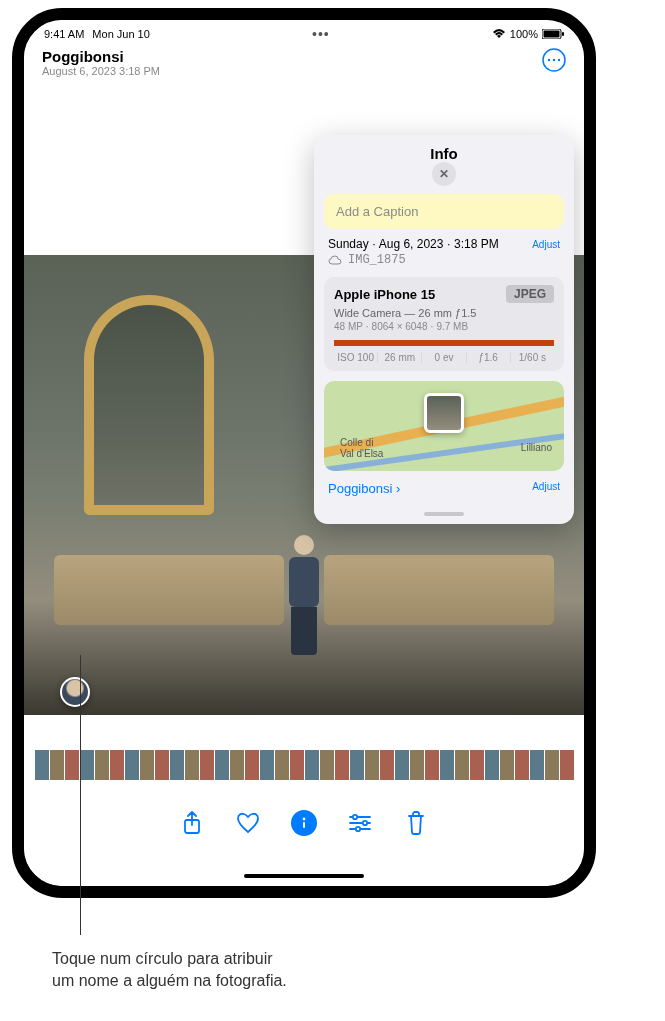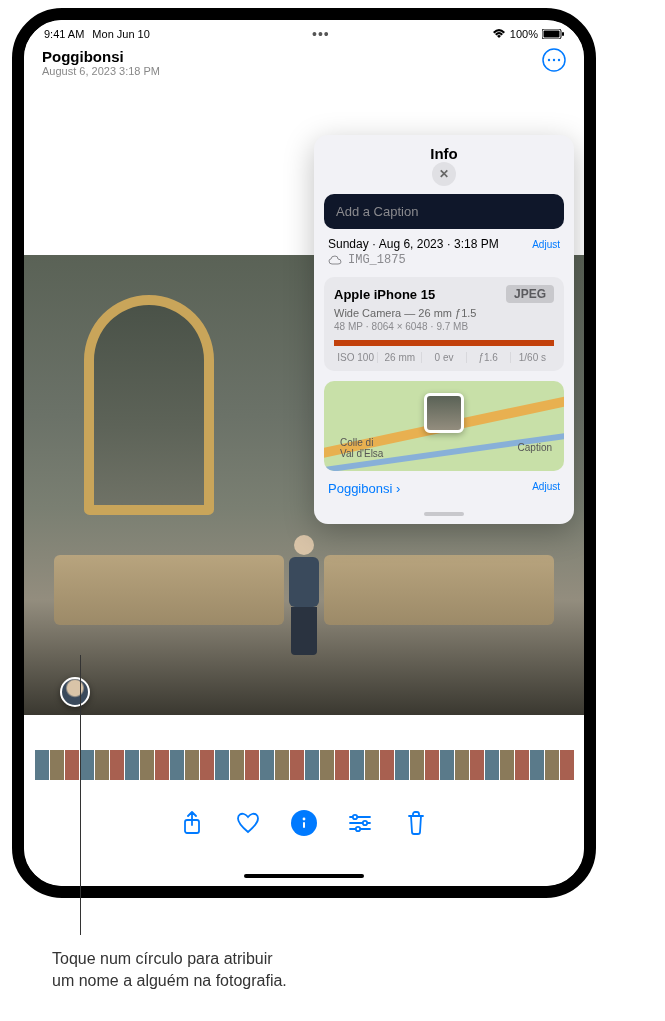--- a/index.html
+++ b/index.html
@@ -128,21 +128,21 @@
   .close-btn {
     width: 24px; height: 24px;
     border-radius: 50%;
     background: #e0e0e4;
     display: flex; align-items: center; justify-content: center;
     color: #666; font-size: 12px; font-weight: 700;
   }
   .caption-box {
     margin: 0 10px 8px;
     padding: 10px 12px;
-    background: #0f172a;
+    background: #fef9c3;
     border-radius: 10px;
     color: #8a8a8e;
     font-size: 13px;
   }
   .date-row {
     display: flex;
     justify-content: space-between;
     align-items: center;
     padding: 0 14px;
     font-size: 12px;
@@ -405,21 +405,21 @@
             <div class="exif-cell">ƒ1.6</div>
             <div class="exif-cell">1/60 s</div>
           </div>
         </div>
         <div class="map-box">
           <div class="map-road"></div>
           <div class="map-river"></div>
           <div class="map-thumb"></div>
           <div class="map-label a" style="white-space:pre-line">Colle di
 Val d'Elsa</div>
-          <div class="map-label b">Caption</div>
+          <div class="map-label b">Lilliano</div>
         </div>
         <div class="map-footer">
           <span class="map-loc"><span>Poggibonsi</span> ›</span>
           <span class="adjust-link">Adjust</span>
         </div>
         <div class="panel-handle"></div>
       </div>
     </div>
 
     <div class="thumbstrip">

